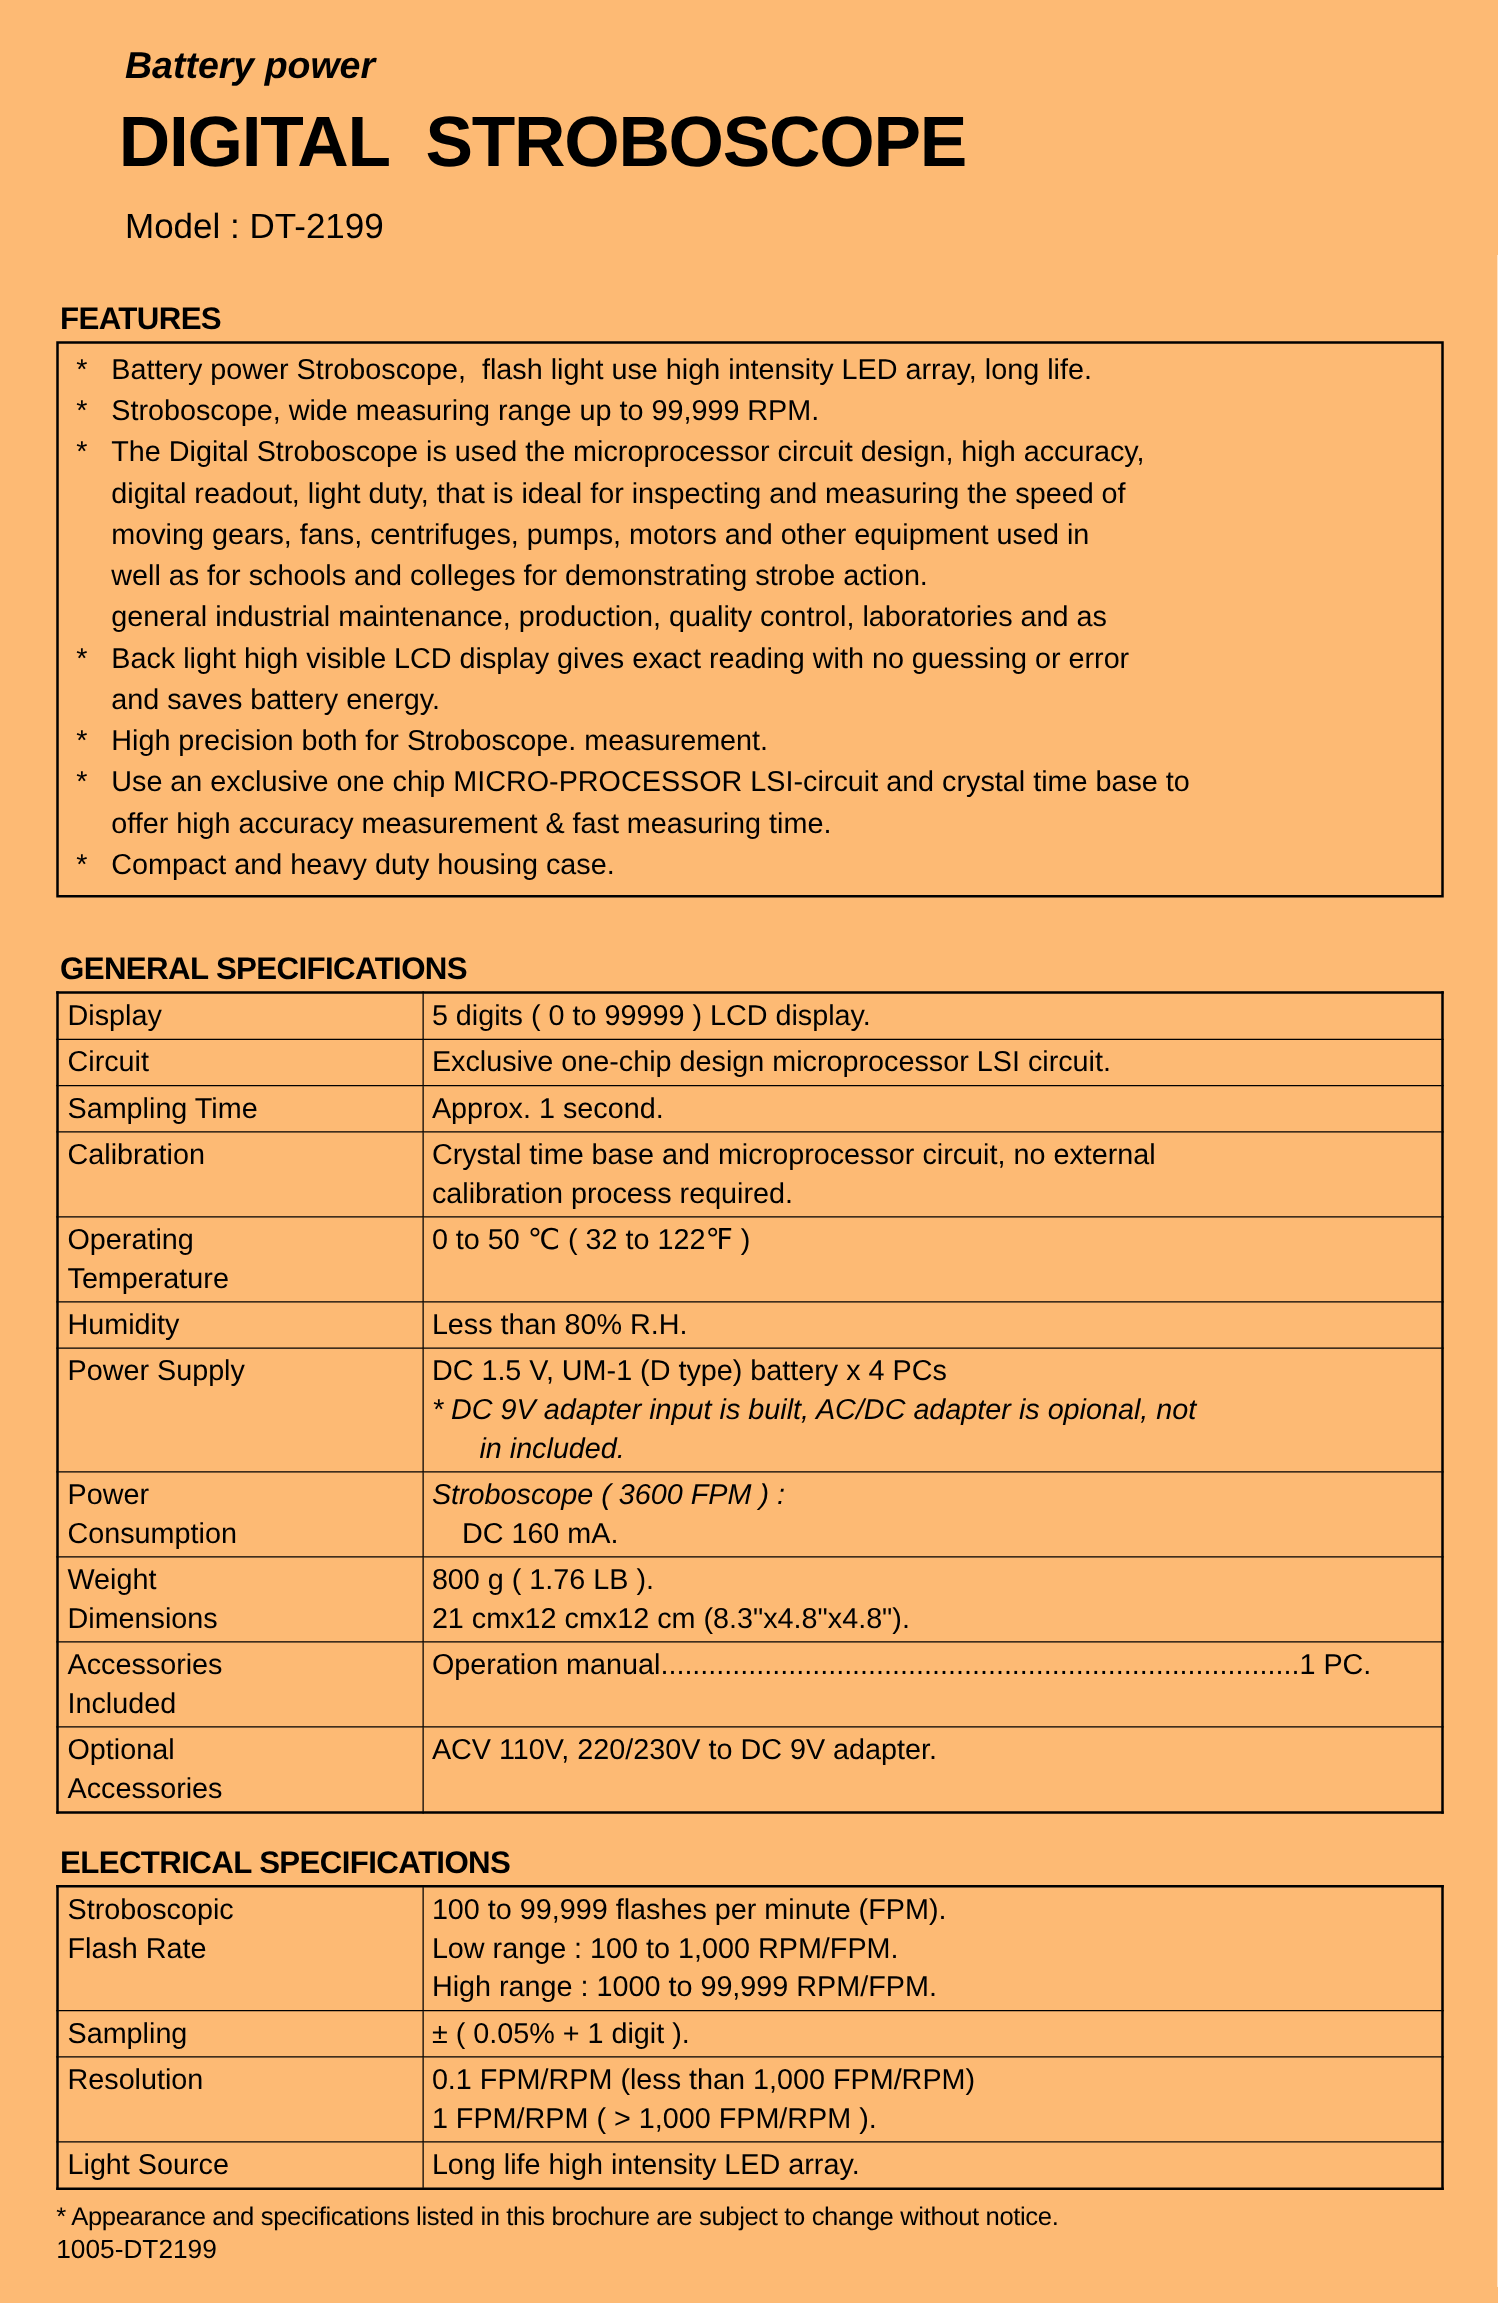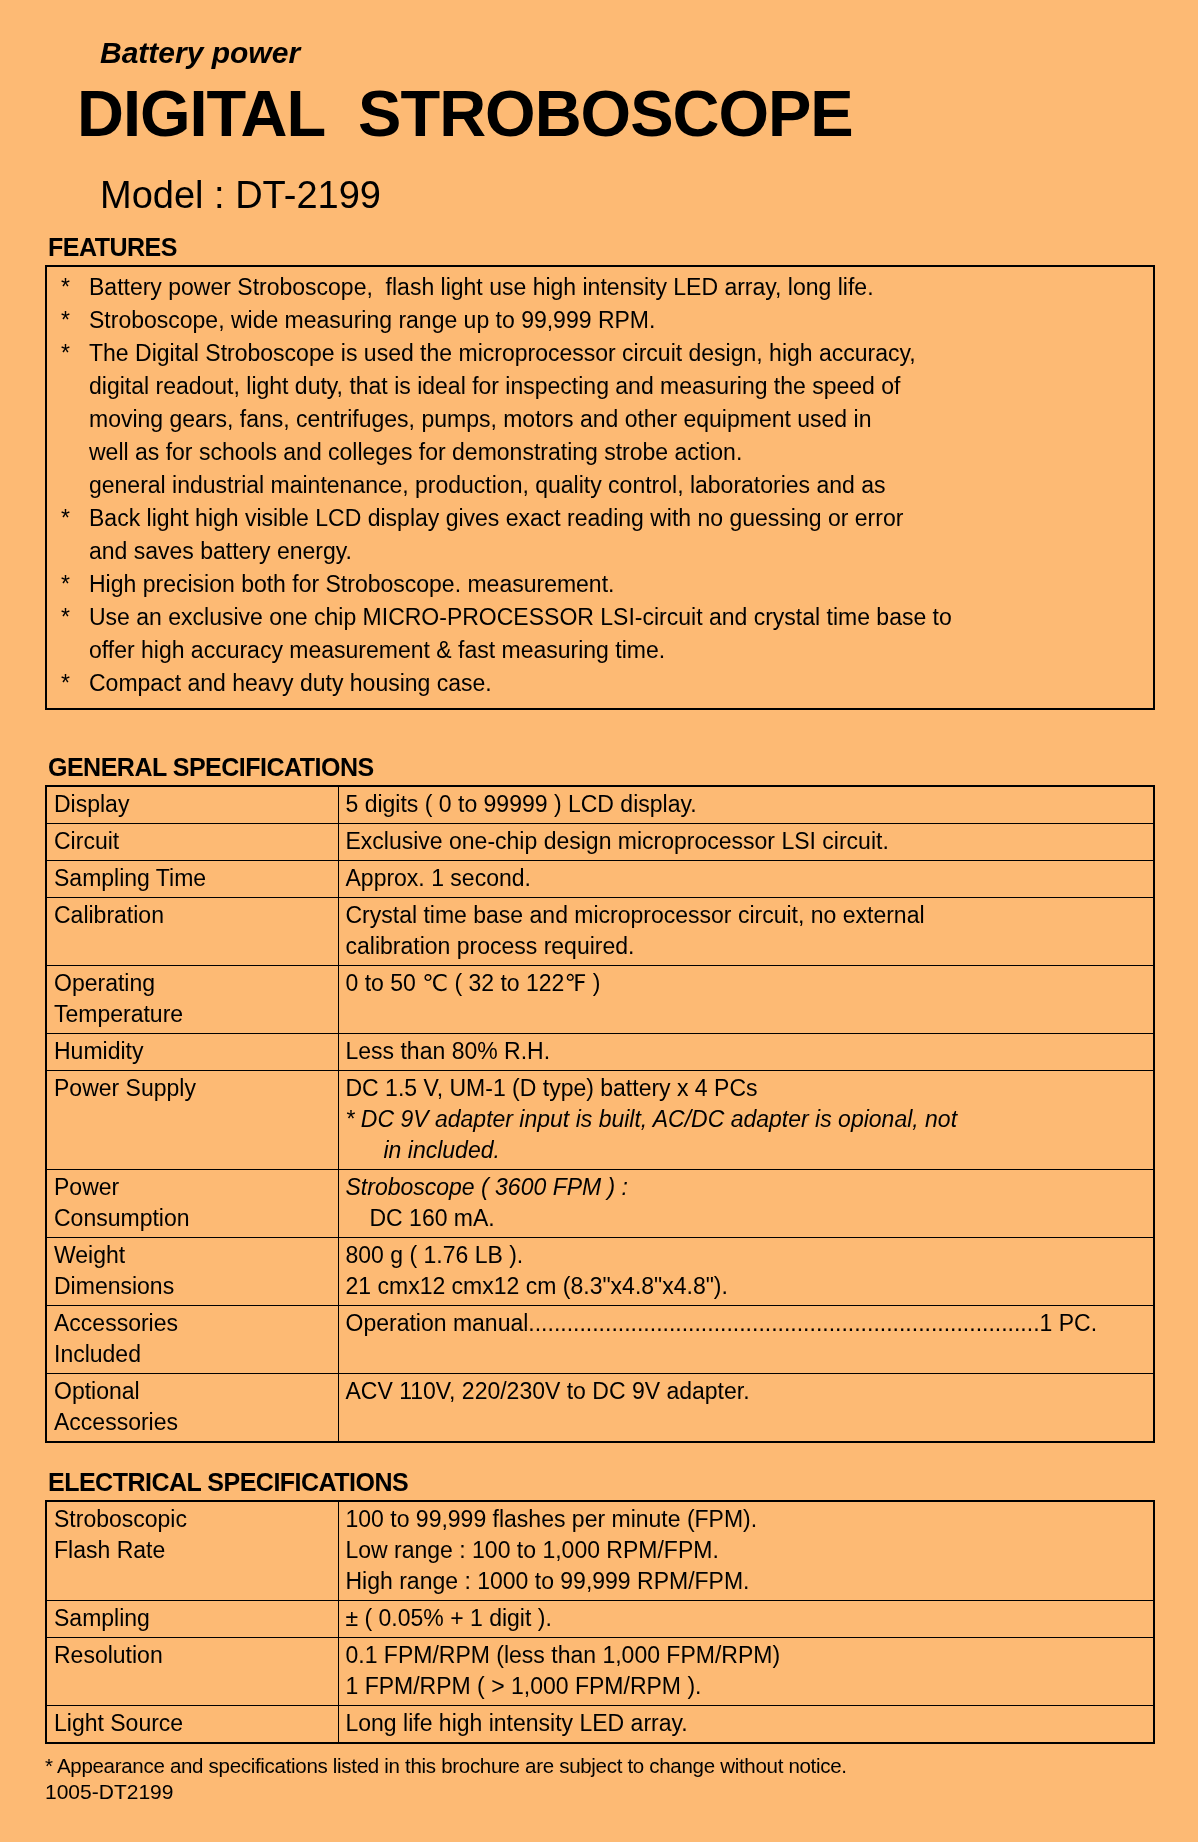--- a/index.html
+++ b/index.html
@@ -22,42 +22,42 @@
   
   .tagline {
     margin-left: 55px;
     font-size: 30px;
     line-height: 38px;
     font-style: italic;
     font-weight: 600;
     letter-spacing: 0px;
   }
   .doc-title {
-    margin: 4px 0 0 32px;
-    font-size: 65px;
+    margin: 4px 0 0 50px;
+    font-size: 57px;
     line-height: 76px;
     font-weight: 800;
     letter-spacing: -1px;
     white-space: pre;
   }
   .model-line {
-    margin: 24px 0 0 55px;
-    font-size: 38px;
+    margin: 10px 0 0 55px;
+    font-size: 28px;
     line-height: 38px;
   }
 
   
   .sec-heading {
     font-size: 25px;
     line-height: 30px;
     font-weight: 800;
     letter-spacing: -0.5px;
     margin: 0 0 3px 3px;
   }
-  .features-section { margin-top: 18px; }
+  .features-section { margin-top: 40px; }
   .general-section { margin-top: 42px; }
   .electrical-section { margin-top: 24px; }
 
   
   .features-box {
     border: 2px solid #000;
     padding: 4px 10px 8px 10px;
     width: 1110px;
     box-sizing: border-box;
   }

